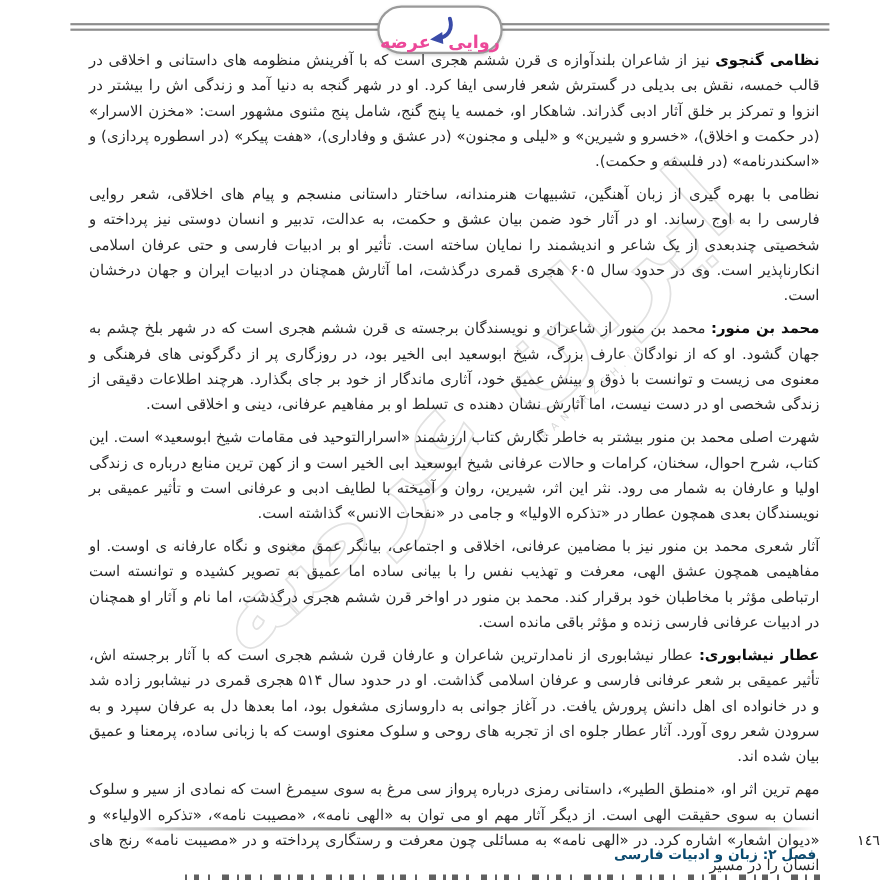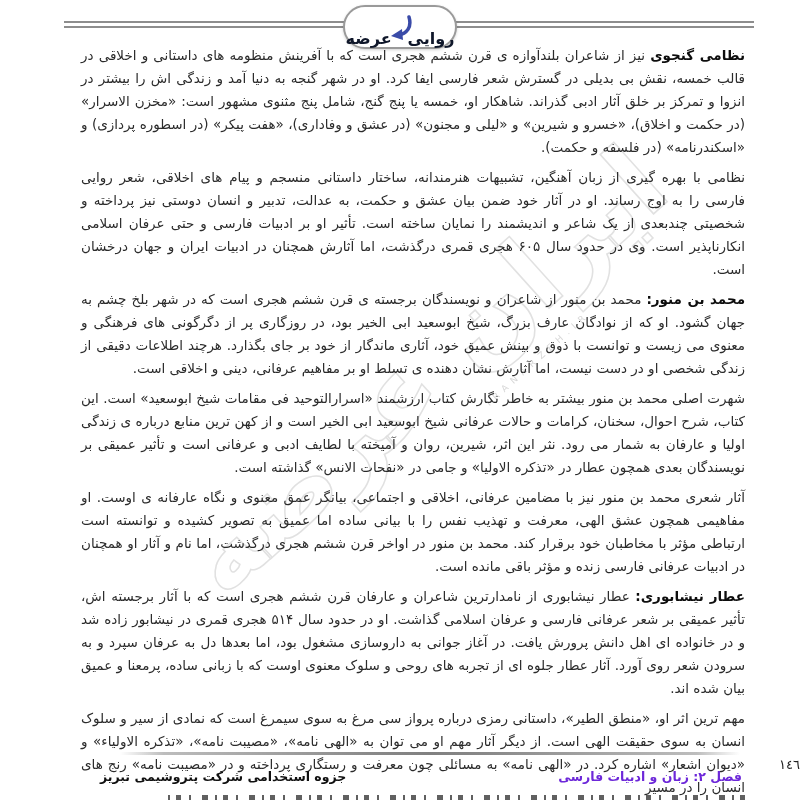--- a/index.html
+++ b/index.html
@@ -13,21 +13,21 @@
   .header-rule.r1 { top:21px; }
   .header-rule.r2 { top:26px; }
   .logo {
     position:absolute; top:5px; left:50%; transform:translateX(-50%);
     width:110px; height:40px; background:#fff;
     border:2.5px solid #9a9a9a; border-radius:22px;
     display:flex; align-items:center; justify-content:center;
     z-index:3; box-shadow:0 1px 3px rgba(0,0,0,.18);
     direction:rtl;
   }
-  .logo-word { color:#0f172a; font-weight:bold; font-size:16px; line-height:1;margin-top:24px; }
+  .logo-word { color:#ec4899; font-weight:bold; font-size:16px; line-height:1;margin-top:24px; }
   .logo-arrow { margin:0 -4px 0 -2px; position:relative; top:3px; }
   
   .watermark {
     position:absolute; top:255px; left:290px; width:420px; z-index:1;
     transform:rotate(-42deg); text-align:center; pointer-events:none;
   }
   .wm-text {
     font-size:105px; font-weight:bold; line-height:1;
     color:#ffffff; -webkit-text-stroke:1.5px #e1e1e1;
     direction:rtl; white-space:nowrap;
@@ -45,21 +45,21 @@
   .footer-rule {
     position:absolute; top:752px; left:120px; width:620px; height:3px; border-radius:2px;
     background:linear-gradient(to right, rgba(150,150,150,0), #bdbdbd 7%, #8a8a8a 40%, #808080 50%, #8a8a8a 60%, #bdbdbd 93%, rgba(150,150,150,0));
   }
   .page-num {
     position:absolute; top:757px; left:0; right:0; text-align:right;
     font-size:13px; color:#1e1e1e; z-index:2;
   }
   .footer-right {
     position:absolute; top:769px; right:58px; direction:rtl;
-    font-weight:bold; font-size:12.5px; color:#6d28d9; z-index:2;
+    font-weight:bold; font-size:12.5px; color:#0c4a6e; z-index:2;
   }
   .footer-left {
     position:absolute; top:769px; left:100px; direction:rtl;
     font-weight:bold; font-size:12.5px; color:#101010; z-index:2;
   }
   
   .cutoff-strip {
     position:absolute; bottom:0; left:168px; right:52px; height:5px; opacity:.8;
     background:
       repeating-linear-gradient(90deg, rgba(35,35,35,.9) 0 2px, transparent 2px 8px,
@@ -98,17 +98,16 @@
     <p><span class="lead">محمد بن منور:</span><span> محمد بن منور از شاعران و نویسندگان برجسته ی قرن ششم هجری است که در شهر بلخ چشم به جهان گشود. او که از نوادگان عارف بزرگ، شیخ ابوسعید ابی الخیر بود، در روزگاری پر از دگرگونی های فرهنگی و معنوی می زیست و توانست با ذوق و بینش عمیق خود، آثاری ماندگار از خود بر جای بگذارد. هرچند اطلاعات دقیقی از زندگی شخصی او در دست نیست، اما آثارش نشان دهنده ی تسلط او بر مفاهیم عرفانی، دینی و اخلاقی است.</span></p>
     <p><span>شهرت اصلی محمد بن منور بیشتر به خاطر نگارش کتاب ارزشمند «اسرارالتوحید فی مقامات شیخ ابوسعید» است. این کتاب، شرح احوال، سخنان، کرامات و حالات عرفانی شیخ ابوسعید ابی الخیر است و از کهن ترین منابع درباره ی زندگی اولیا و عارفان به شمار می رود. نثر این اثر، شیرین، روان و آمیخته با لطایف ادبی و عرفانی است و تأثیر عمیقی بر نویسندگان بعدی همچون عطار در «تذکره الاولیا» و جامی در «نفحات الانس» گذاشته است.</span></p>
     <p><span>آثار شعری محمد بن منور نیز با مضامین عرفانی، اخلاقی و اجتماعی، بیانگر عمق معنوی و نگاه عارفانه ی اوست. او مفاهیمی همچون عشق الهی، معرفت و تهذیب نفس را با بیانی ساده اما عمیق به تصویر کشیده و توانسته است ارتباطی مؤثر با مخاطبان خود برقرار کند. محمد بن منور در اواخر قرن ششم هجری درگذشت، اما نام و آثار او همچنان در ادبیات عرفانی فارسی زنده و مؤثر باقی مانده است.</span></p>
     <p><span class="lead">عطار نیشابوری:</span><span> عطار نیشابوری از نامدارترین شاعران و عارفان قرن ششم هجری است که با آثار برجسته اش، تأثیر عمیقی بر شعر عرفانی فارسی و عرفان اسلامی گذاشت. او در حدود سال ۵۱۴ هجری قمری در نیشابور زاده شد و در خانواده ای اهل دانش پرورش یافت. در آغاز جوانی به داروسازی مشغول بود، اما بعدها دل به عرفان سپرد و به سرودن شعر روی آورد. آثار عطار جلوه ای از تجربه های روحی و سلوک معنوی اوست که با زبانی ساده، پرمعنا و عمیق بیان شده اند.</span></p>
     <p><span>مهم ترین اثر او، «منطق الطیر»، داستانی رمزی درباره پرواز سی مرغ به سوی سیمرغ است که نمادی از سیر و سلوک انسان به سوی حقیقت الهی است. از دیگر آثار مهم او می توان به «الهی نامه»، «مصیبت نامه»، «تذکره الاولیاء» و «دیوان اشعار» اشاره کرد. در «الهی نامه» به مسائلی چون معرفت و رستگاری پرداخته و در «مصیبت نامه» رنج های انسان را در مسیر</span></p>
   </main>
 
   <div class="footer-rule"></div>
   <div class="page-num">١٤٦</div>
   <div class="footer-right">فصل ۲: زبان و ادبیات فارسی</div>
-  <div class="footer-left">جزوه استخدامی شرکت پتروشیمی تبریز</div>
 
   <div class="cutoff-strip"></div>
 
 </div>
 
 </body></html>

